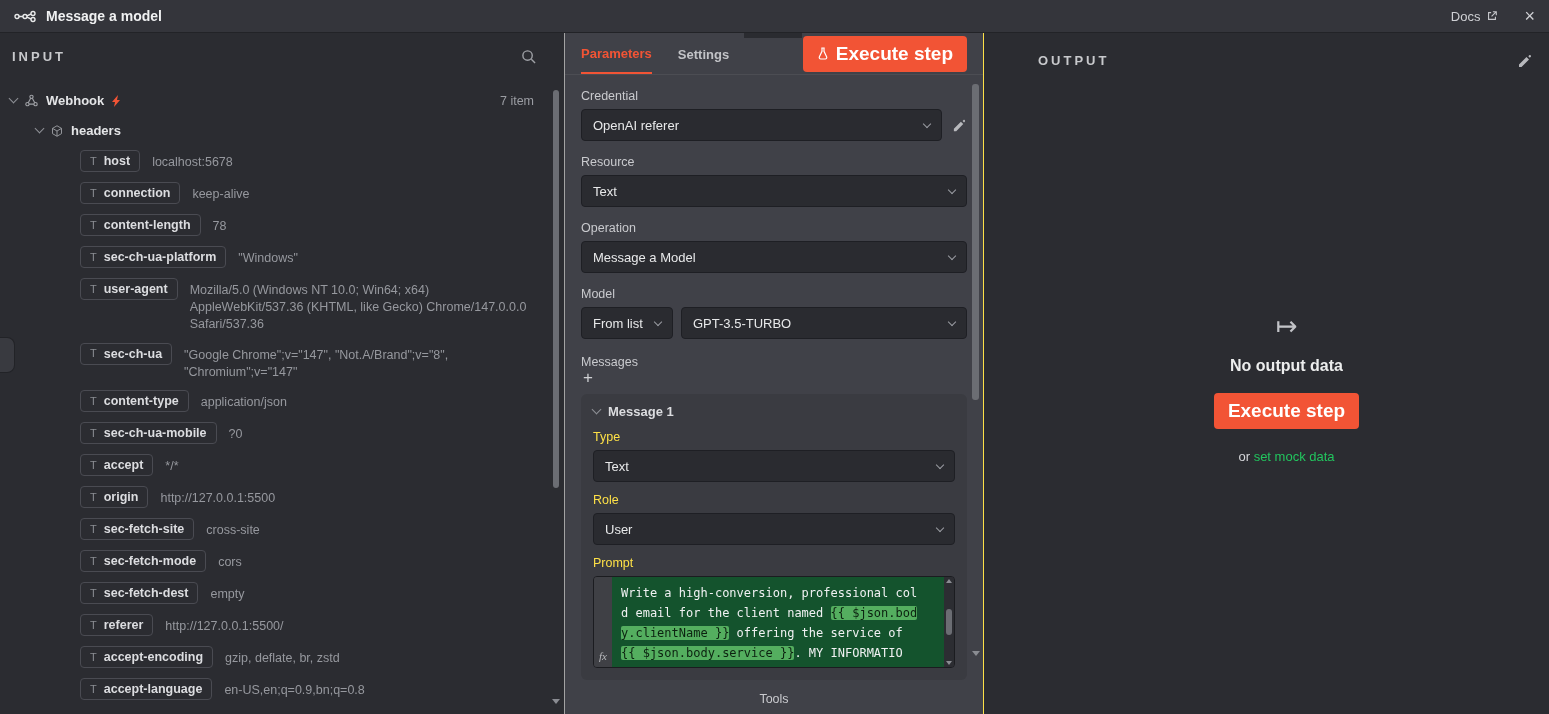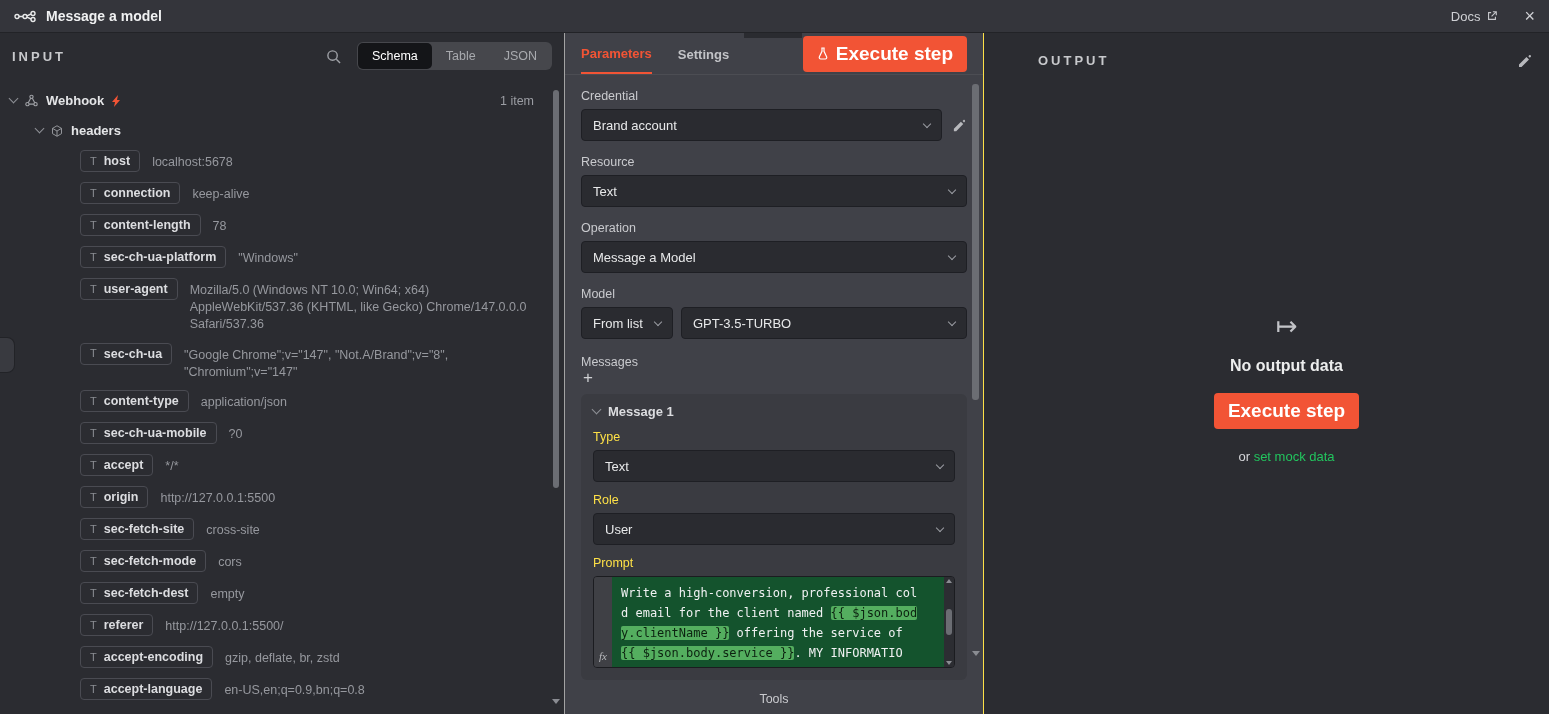--- a/index.html
+++ b/index.html
@@ -160,46 +160,41 @@
   <aside class="input-panel">
     <div class="input-header">
       <span class="panel-title">INPUT</span>
       <span class="flex1"></span>
       <span class="search-icon">
         <svg width="15" height="15" viewBox="0 0 16 16">
             <circle cx="7" cy="7" r="5" stroke="#9fa1a6" fill="none" stroke-width="1.5"></circle>
             <line x1="11" y1="11" x2="15" y2="15" stroke="#9fa1a6" stroke-width="1.5"></line>
           </svg>
       </span>
-      <div class="seg-tabs">
-        <span class="seg-tab active">Schema</span>
-        <span class="seg-tab">Table</span>
-        <span class="seg-tab">JSON</span>
-      </div>
     </div>
 
     <div class="tree">
       <div class="tree-row">
         <span class="chev"></span>
         <span>
           <svg width="13" height="13" viewBox="0 0 16 16" fill="none" stroke="#9fa1a6" stroke-width="1.4">
             <circle cx="8" cy="3.5" r="2"></circle>
               <circle cx="3" cy="12.5" r="2"></circle>
               <circle cx="13" cy="12.5" r="2"></circle>
             <path d="M7 5.2L4 10.8M9 5.2l3 5.6M5 12.5h6"></path>
           </svg>
         </span>
         <span class="label">Webhook</span>
         <span>
           <svg width="10" height="12" viewBox="0 0 10 12">
               <path d="M6 0L0 7h3l-1 5 6-7H5z" fill="#f25435"></path>
             </svg>
         </span>
         <span class="flex1"></span>
-        <span class="item-count">1 item</span>
+        <span class="item-count">7 item</span>
       </div>
 
       <div class="tree-row headers-row">
         <span class="chev"></span>
         <span>
           <svg width="12" height="12" viewBox="0 0 16 16" stroke="#9fa1a6" fill="none" stroke-width="1.2">
             <path d="M8 1l6 3.5v7L8 15l-6-3.5v-7z"></path>
               <path d="M2 4.5l6 3.5 6-3.5M8 8v7"></path>
           </svg>
         </span>
@@ -359,21 +354,21 @@
           </svg>
         </span>
         <span>Execute step</span>
       </button>
     </div>
 
     <div class="params-content">
       <div class="form-label first">Credential</div>
       <div class="cred-row">
         <div class="select">
-          <span>Brand account</span>
+          <span>OpenAI referer</span>
           <span class="sel-chev"></span>
         </div>
         <span class="icon-btn">
           <svg width="15" height="15" viewBox="0 0 16 16" fill="#b8b9bd">
               <path d="M2 11.5V14h2.5l7.5-7.5L9.5 4 2 11.5zM12.8 4.7l-1.5-1.5 1-1c.3-.3.8-.3 1.1 0l.4.4c.3.3.3.8 0 1.1l-1 1z"></path>
             </svg>
         </span>
       </div>
 
       <div class="form-label">Resource</div>

